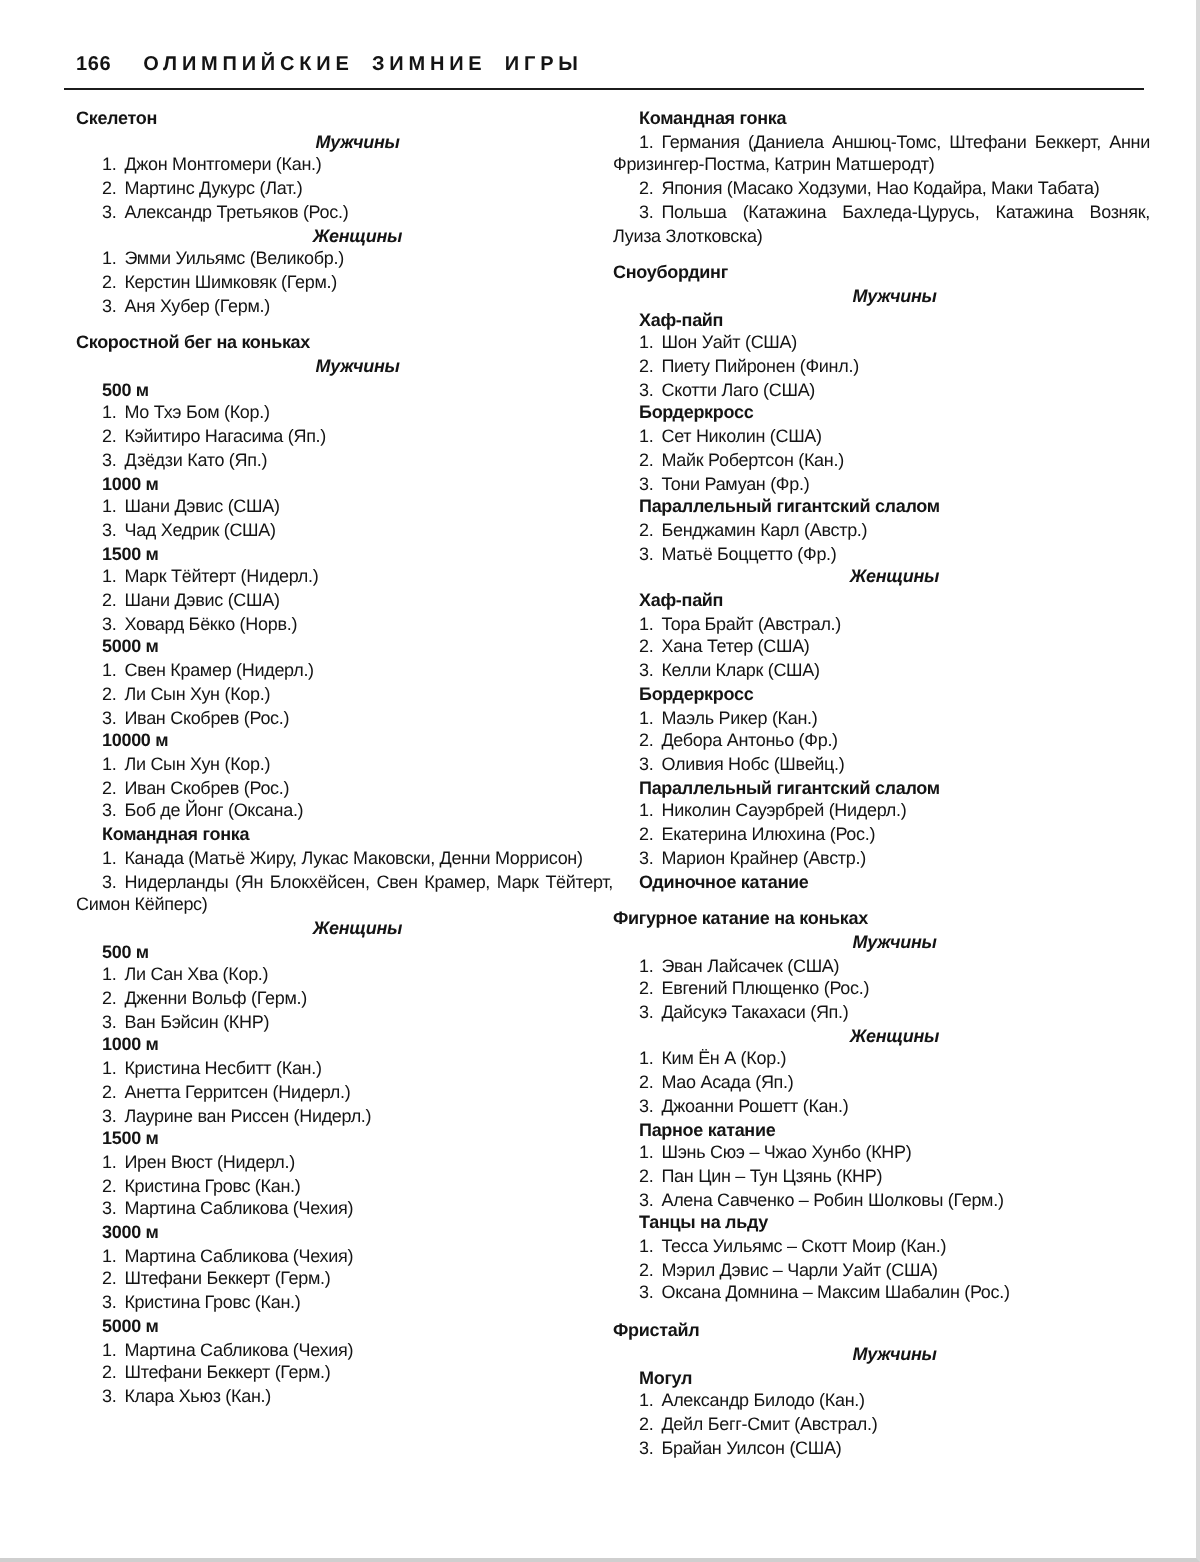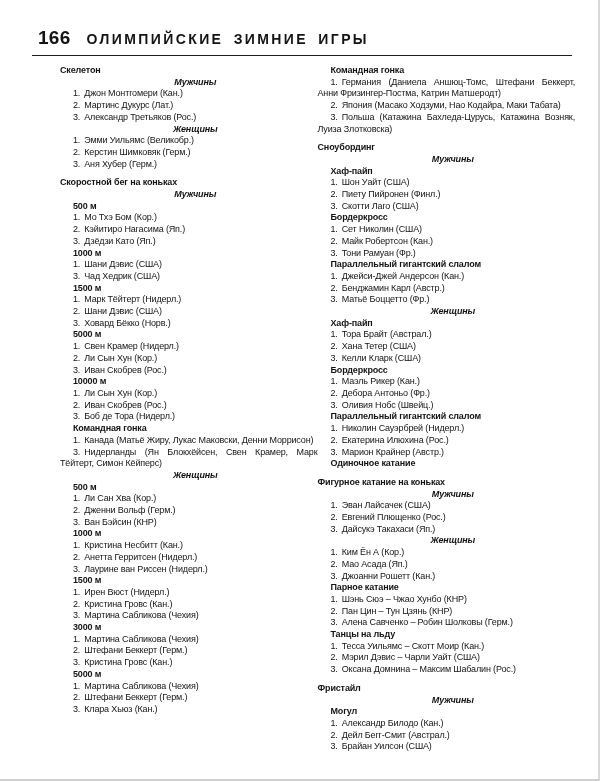--- a/index.html
+++ b/index.html
@@ -14,40 +14,39 @@
     font-family:"Liberation Sans", sans-serif;
     color:#141414;
     overflow:hidden;
   }
   .header {
     display:flex;
     align-items:baseline;
     padding:27px 30px 0 38px;
   }
   .page-num {
-    font-size:19px;
+    font-size:10px;
     font-weight:bold;
     letter-spacing:0.3px;
   }
   .header-title {
-    font-size:14px;
+    font-size:10px;
     font-weight:bold;
     letter-spacing:2.4px;
     margin-left:16px;
     word-spacing:4px;
   }
   .rule {
     border:none;
     border-top:1.7px solid #1c1c1c;
     margin:6px 26px 9px 32px;
   }
   .columns {
     display:flex;
     padding:0 23px 0 38px;
-    margin-left:22px;
   }
   .col {
     width:50%;
     font-size:9px;
     line-height:11.7px;
     letter-spacing:-0.15px;
   }
   .block { margin:0; }
   .section {
     font-weight:bold;
@@ -103,21 +102,21 @@
         <div class="block item"><span class="pos">1.</span><span>Марк Тёйтерт (Нидерл.)</span></div>
         <div class="block item"><span class="pos">2.</span><span>Шани Дэвис (США)</span></div>
         <div class="block item"><span class="pos">3.</span><span>Ховард Бёкко (Норв.)</span></div>
         <div class="block event">5000 м</div>
         <div class="block item"><span class="pos">1.</span><span>Свен Крамер (Нидерл.)</span></div>
         <div class="block item"><span class="pos">2.</span><span>Ли Сын Хун (Кор.)</span></div>
         <div class="block item"><span class="pos">3.</span><span>Иван Скобрев (Рос.)</span></div>
         <div class="block event">10000 м</div>
         <div class="block item"><span class="pos">1.</span><span>Ли Сын Хун (Кор.)</span></div>
         <div class="block item"><span class="pos">2.</span><span>Иван Скобрев (Рос.)</span></div>
-        <div class="block item"><span class="pos">3.</span><span>Боб де Тора (Нидерл.)</span></div>
+        <div class="block item"><span class="pos">3.</span><span>Боб де Йонг (Оксана.)</span></div>
         <div class="block event">Командная гонка</div>
         <div class="block item"><span class="pos">1.</span><span>Канада (Матьё Жиру, Лукас Маковски, Денни Моррисон)</span></div>
         <div class="block item"><span class="pos">3.</span><span>Нидерланды (Ян Блокхёйсен, Свен Крамер, Марк Тёйтерт, Симон Кёйперс)</span></div>
         <div class="block gender">Женщины</div>
         <div class="block event">500 м</div>
         <div class="block item"><span class="pos">1.</span><span>Ли Сан Хва (Кор.)</span></div>
         <div class="block item"><span class="pos">2.</span><span>Дженни Вольф (Герм.)</span></div>
         <div class="block item"><span class="pos">3.</span><span>Ван Бэйсин (КНР)</span></div>
         <div class="block event">1000 м</div>
         <div class="block item"><span class="pos">1.</span><span>Кристина Несбитт (Кан.)</span></div>
@@ -145,21 +144,20 @@
         <div class="block gender">Мужчины</div>
         <div class="block event">Хаф-пайп</div>
         <div class="block item"><span class="pos">1.</span><span>Шон Уайт (США)</span></div>
         <div class="block item"><span class="pos">2.</span><span>Пиету Пийронен (Финл.)</span></div>
         <div class="block item"><span class="pos">3.</span><span>Скотти Лаго (США)</span></div>
         <div class="block event">Бордеркросс</div>
         <div class="block item"><span class="pos">1.</span><span>Сет Николин (США)</span></div>
         <div class="block item"><span class="pos">2.</span><span>Майк Робертсон (Кан.)</span></div>
         <div class="block item"><span class="pos">3.</span><span>Тони Рамуан (Фр.)</span></div>
         <div class="block event">Параллельный гигантский слалом</div>
-        <div class="block item"><span class="pos">1.</span><span>Джейси-Джей Андерсон (Кан.)</span></div>
         <div class="block item"><span class="pos">2.</span><span>Бенджамин Карл (Австр.)</span></div>
         <div class="block item"><span class="pos">3.</span><span>Матьё Боццетто (Фр.)</span></div>
         <div class="block gender">Женщины</div>
         <div class="block event">Хаф-пайп</div>
         <div class="block item"><span class="pos">1.</span><span>Тора Брайт (Австрал.)</span></div>
         <div class="block item"><span class="pos">2.</span><span>Хана Тетер (США)</span></div>
         <div class="block item"><span class="pos">3.</span><span>Келли Кларк (США)</span></div>
         <div class="block event">Бордеркросс</div>
         <div class="block item"><span class="pos">1.</span><span>Маэль Рикер (Кан.)</span></div>
         <div class="block item"><span class="pos">2.</span><span>Дебора Антоньо (Фр.)</span></div>

